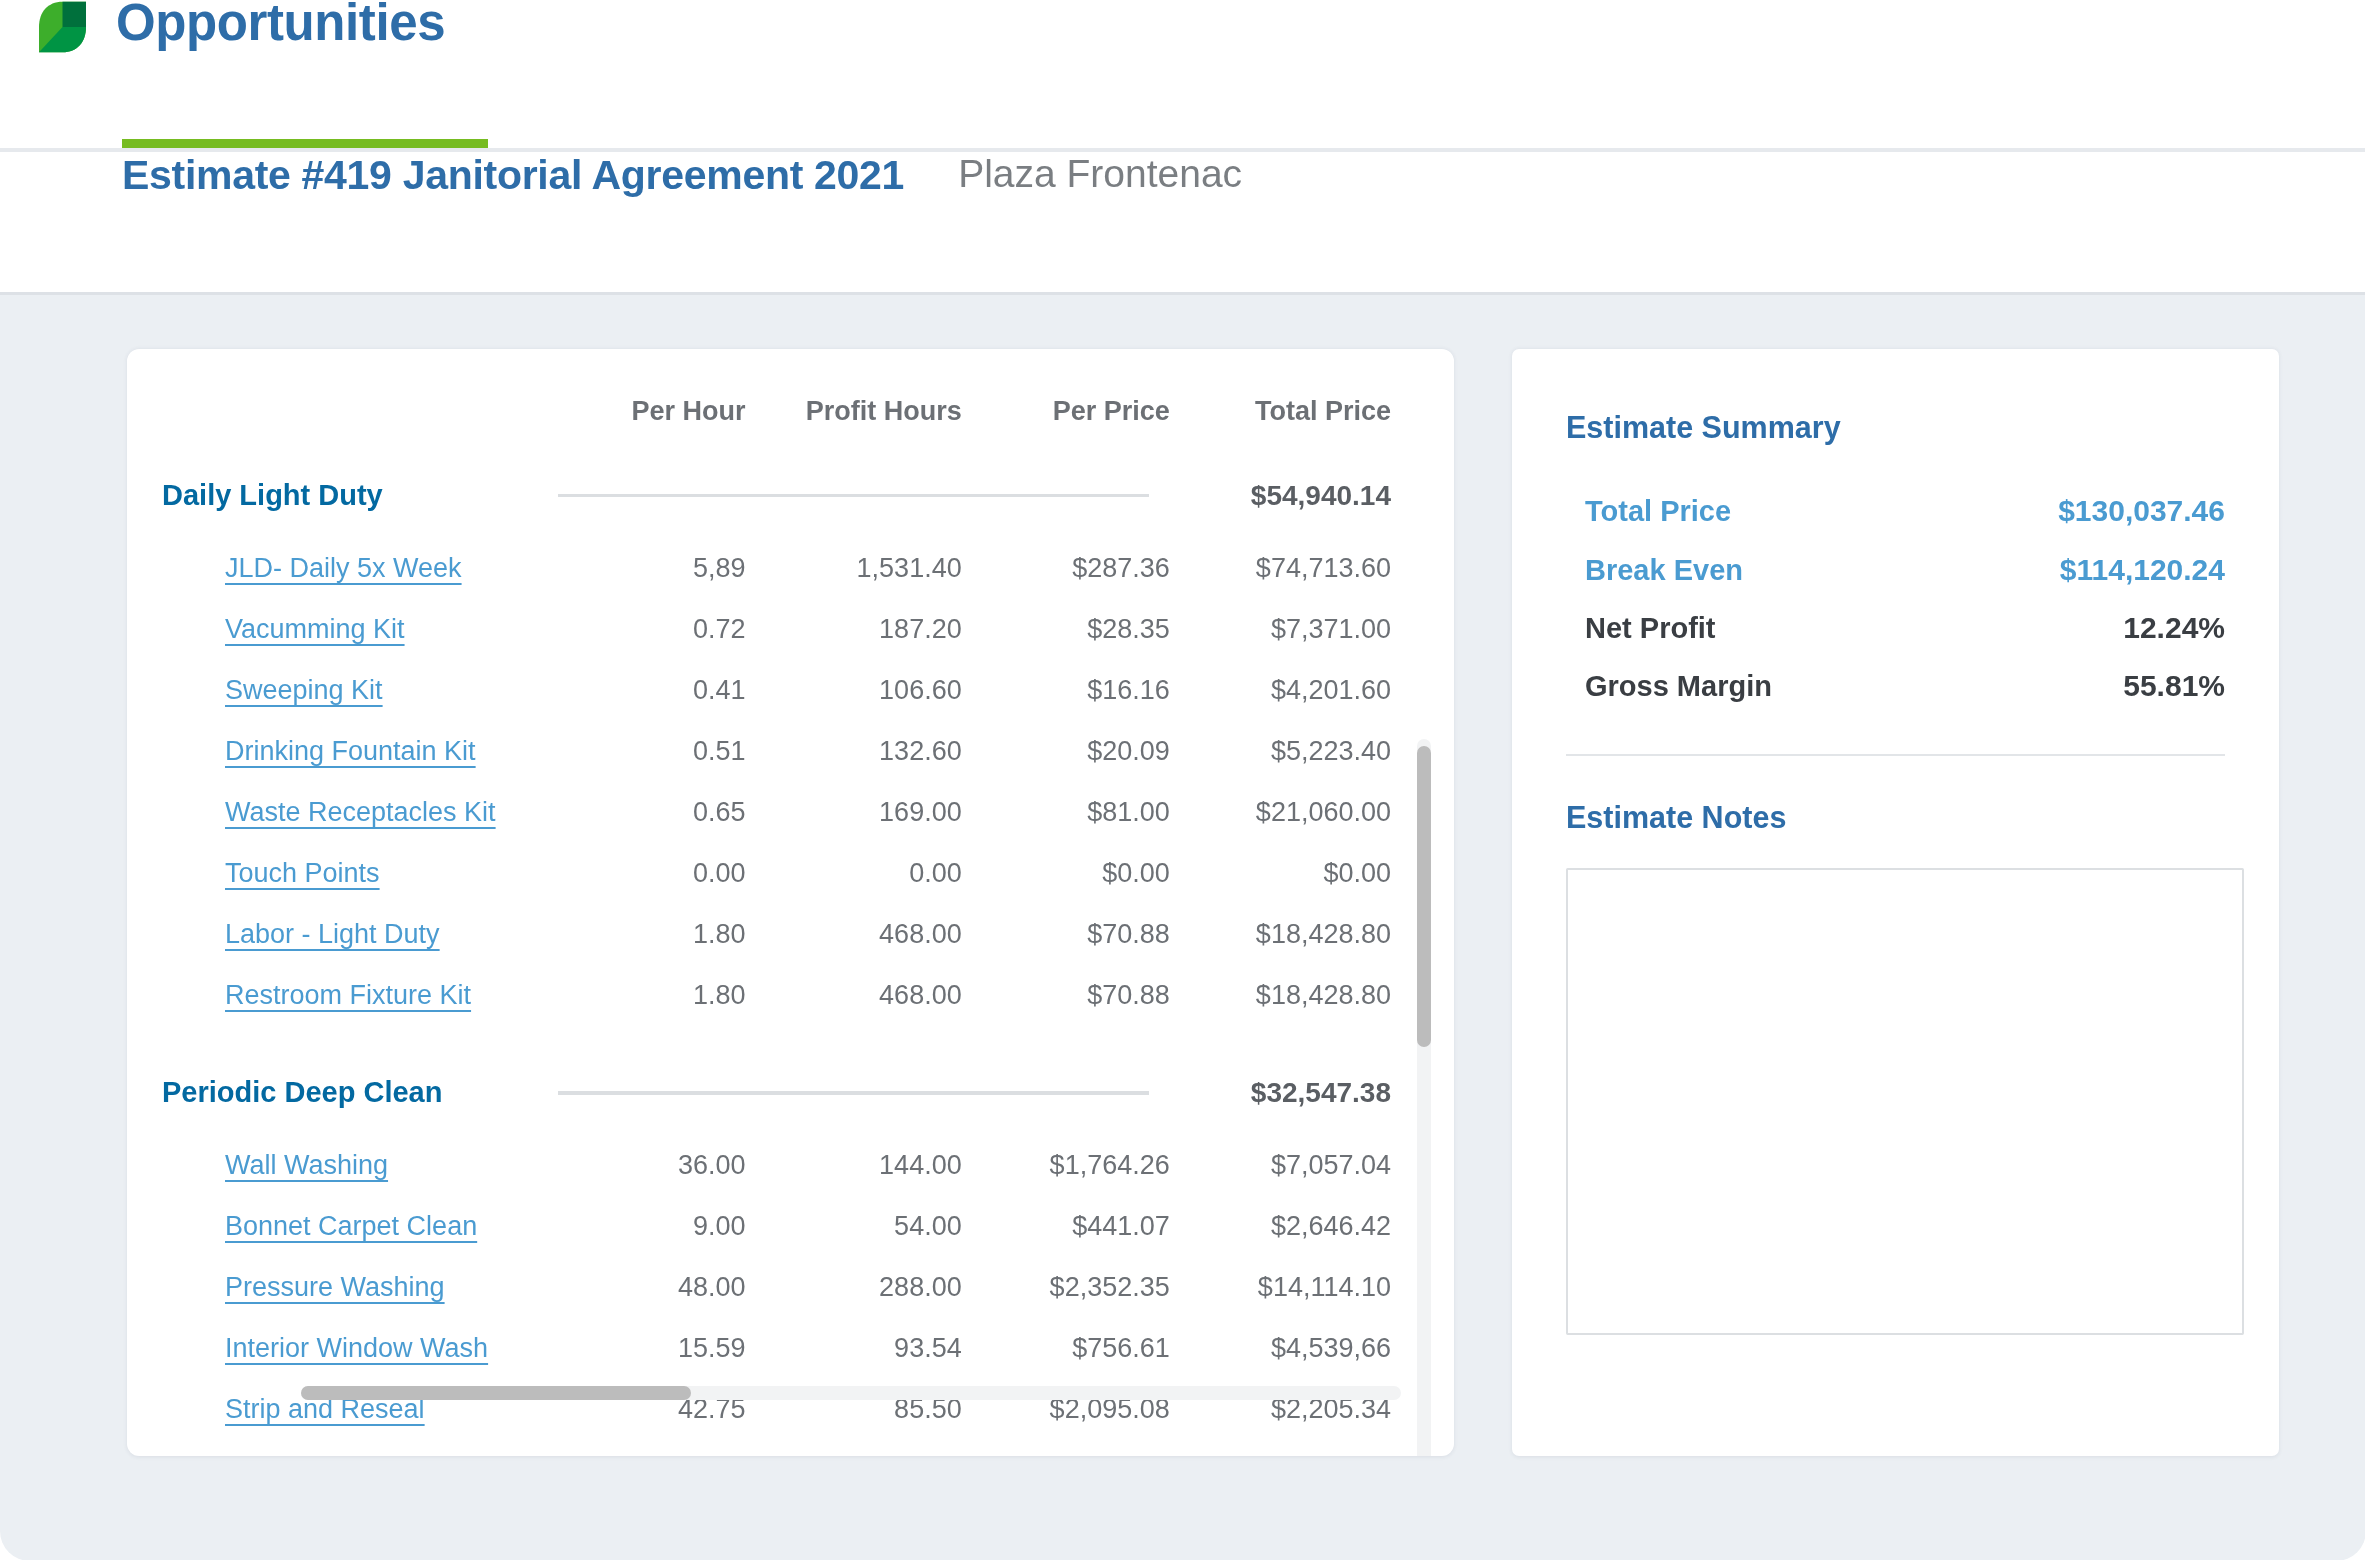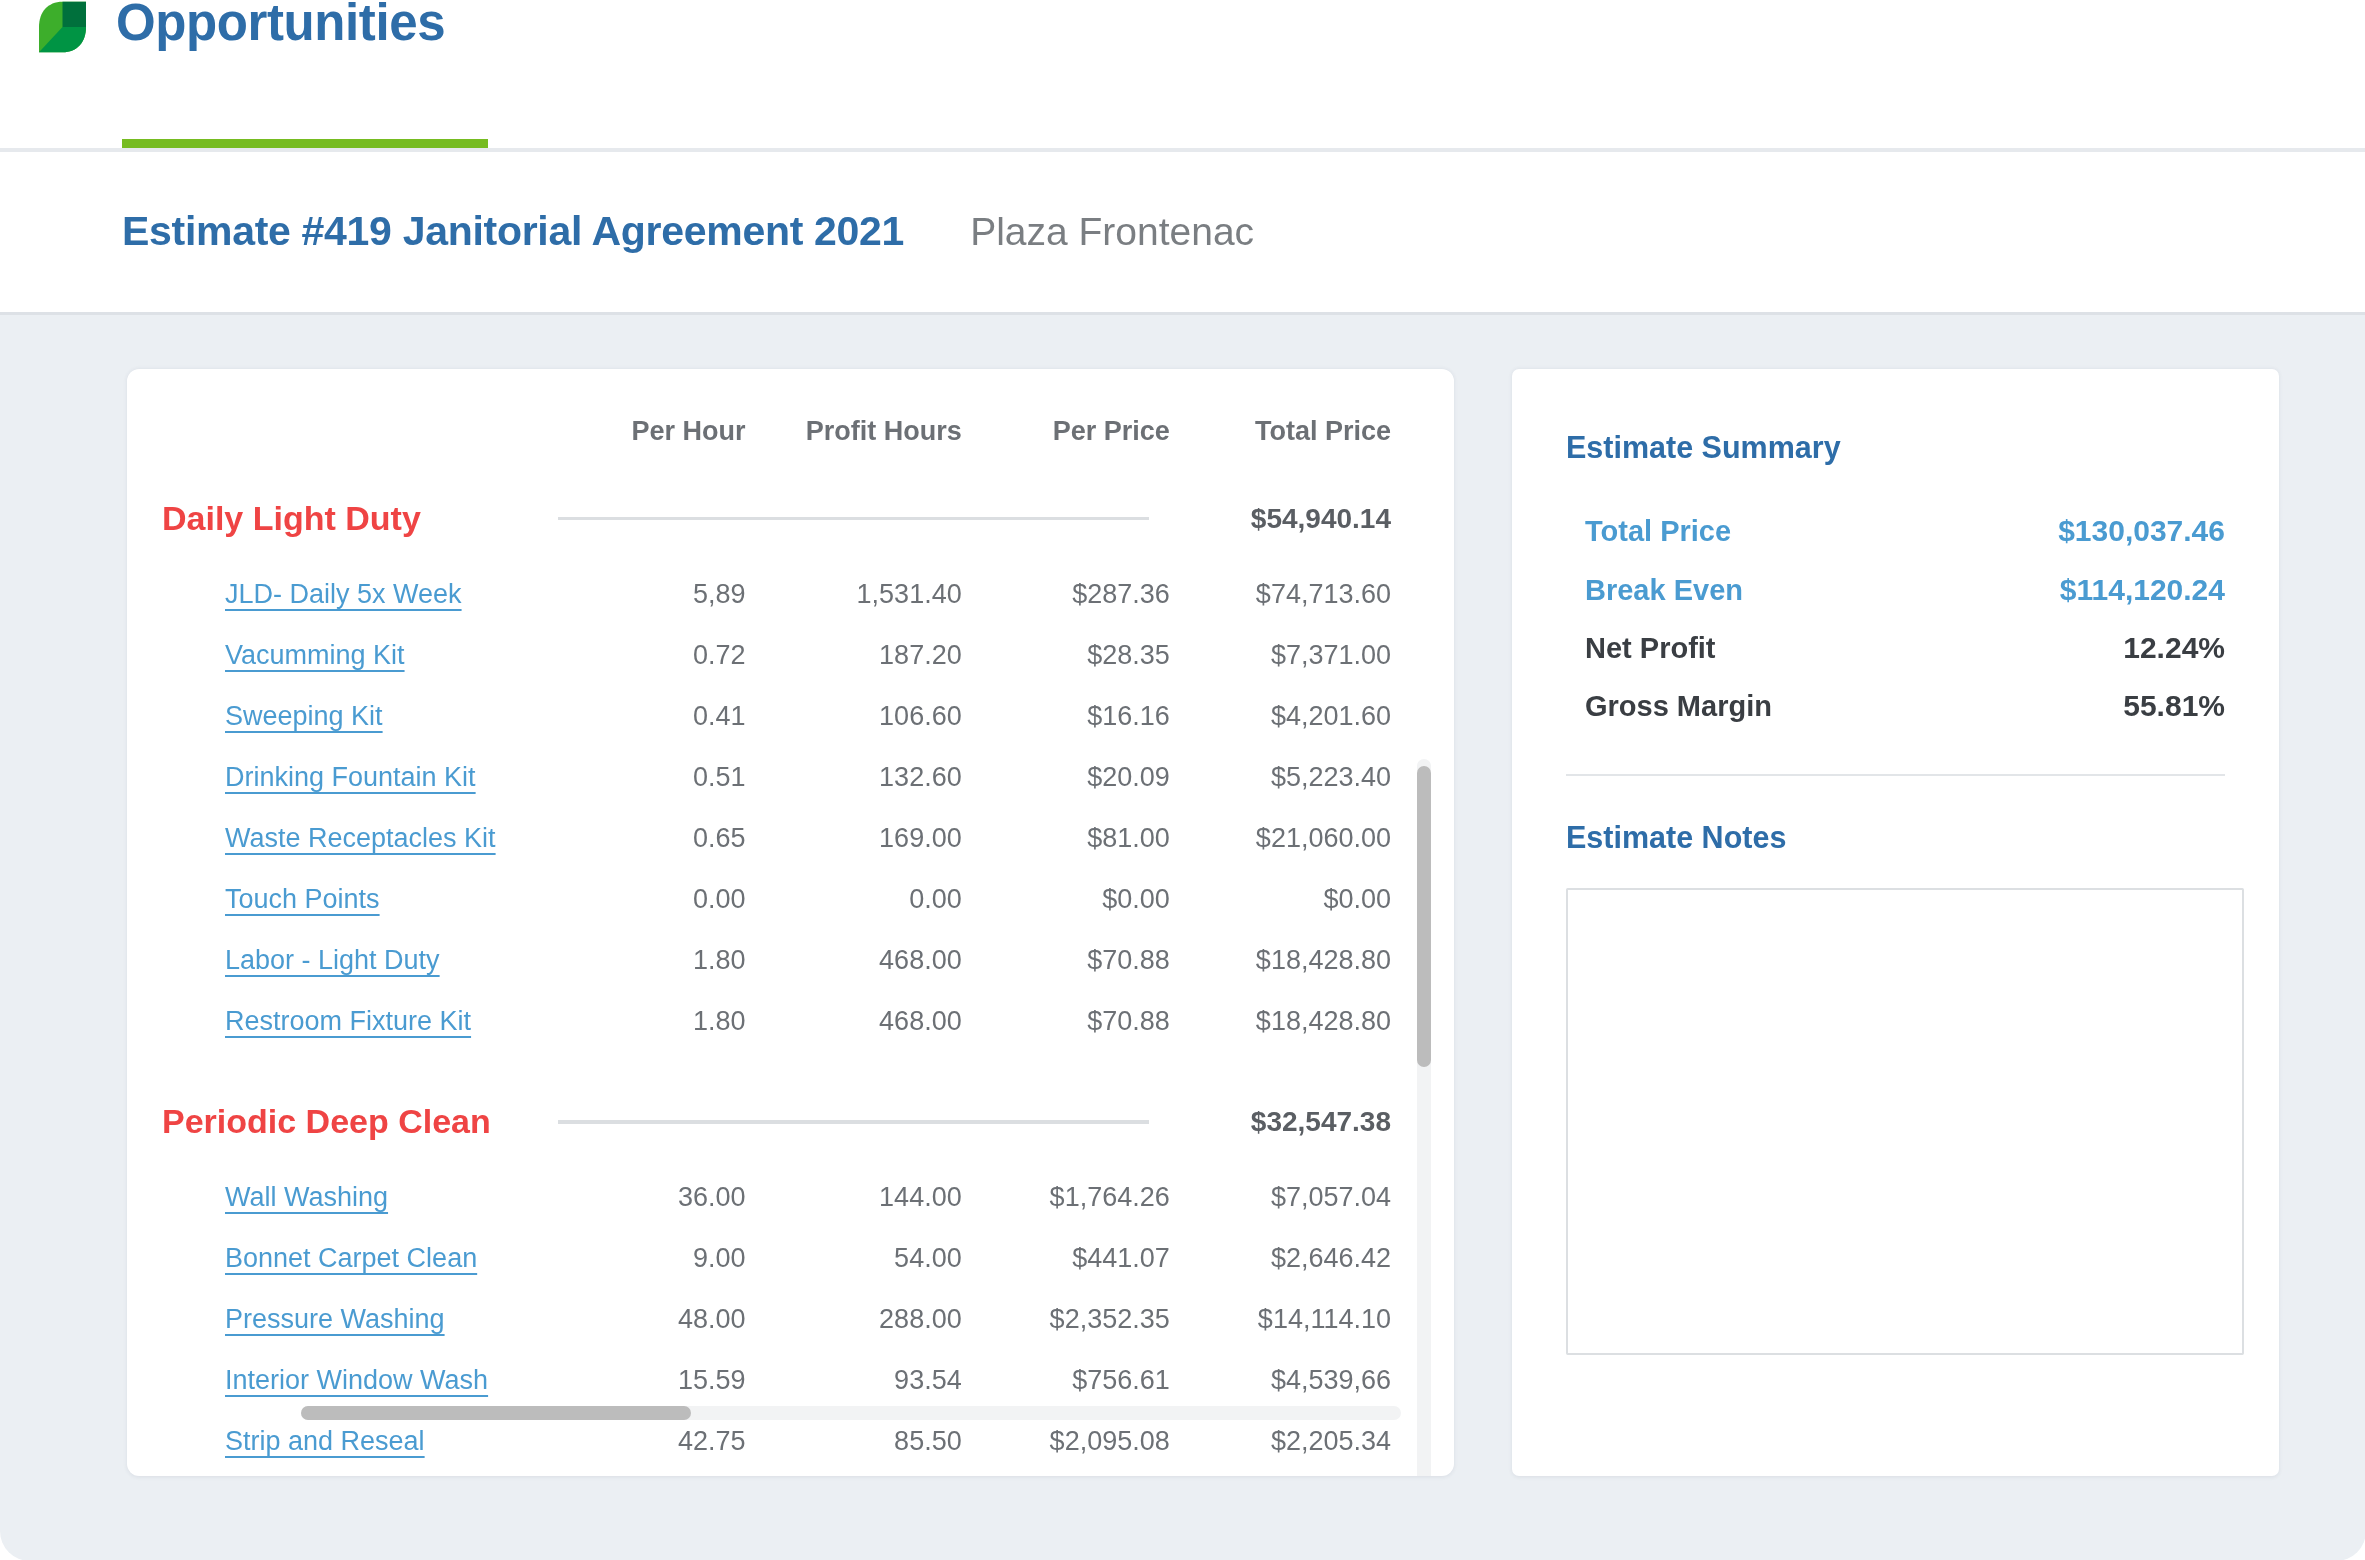--- a/index.html
+++ b/index.html
@@ -58,26 +58,25 @@
   }
 
   .header-divider {
     height: 3.5px;
     background: #E6E9ED;
     width: 100%;
   }
 
   
   .sub-header {
-    height: 160px;
+    height: 140px;
     background: #ffffff;
     display: flex;
-    align-items: center;
+    align-items: flex-start;
     padding-left: 122px;
-    gap: 12px;
   }
 
   .estimate-title {
     font-size: 41px;
     font-weight: bold;
     color: #2E6DA8;
     letter-spacing: -0.3px;
   }
 
   .customer-name {
@@ -150,23 +149,23 @@
     white-space: nowrap;
   }
   .items-table th.col-name { text-align: left; }
 
   .group-row td {
     padding: 12.2px 0 26px 0;
     vertical-align: middle;
   }
 
   .group-name {
-    font-size: 34px;
-    font-weight: bold;
-    color: #ef4444;
+    font-size: 29px;
+    font-weight: bold;
+    color: #0369a1;
     white-space: nowrap;
     padding-left: 35px;
   }
 
   .group-rule-cell { position: relative; }
   .group-rule {
     height: 3.5px;
     background: #DBDEE1;
     margin: 0 21px 0 15.7px;
   }

